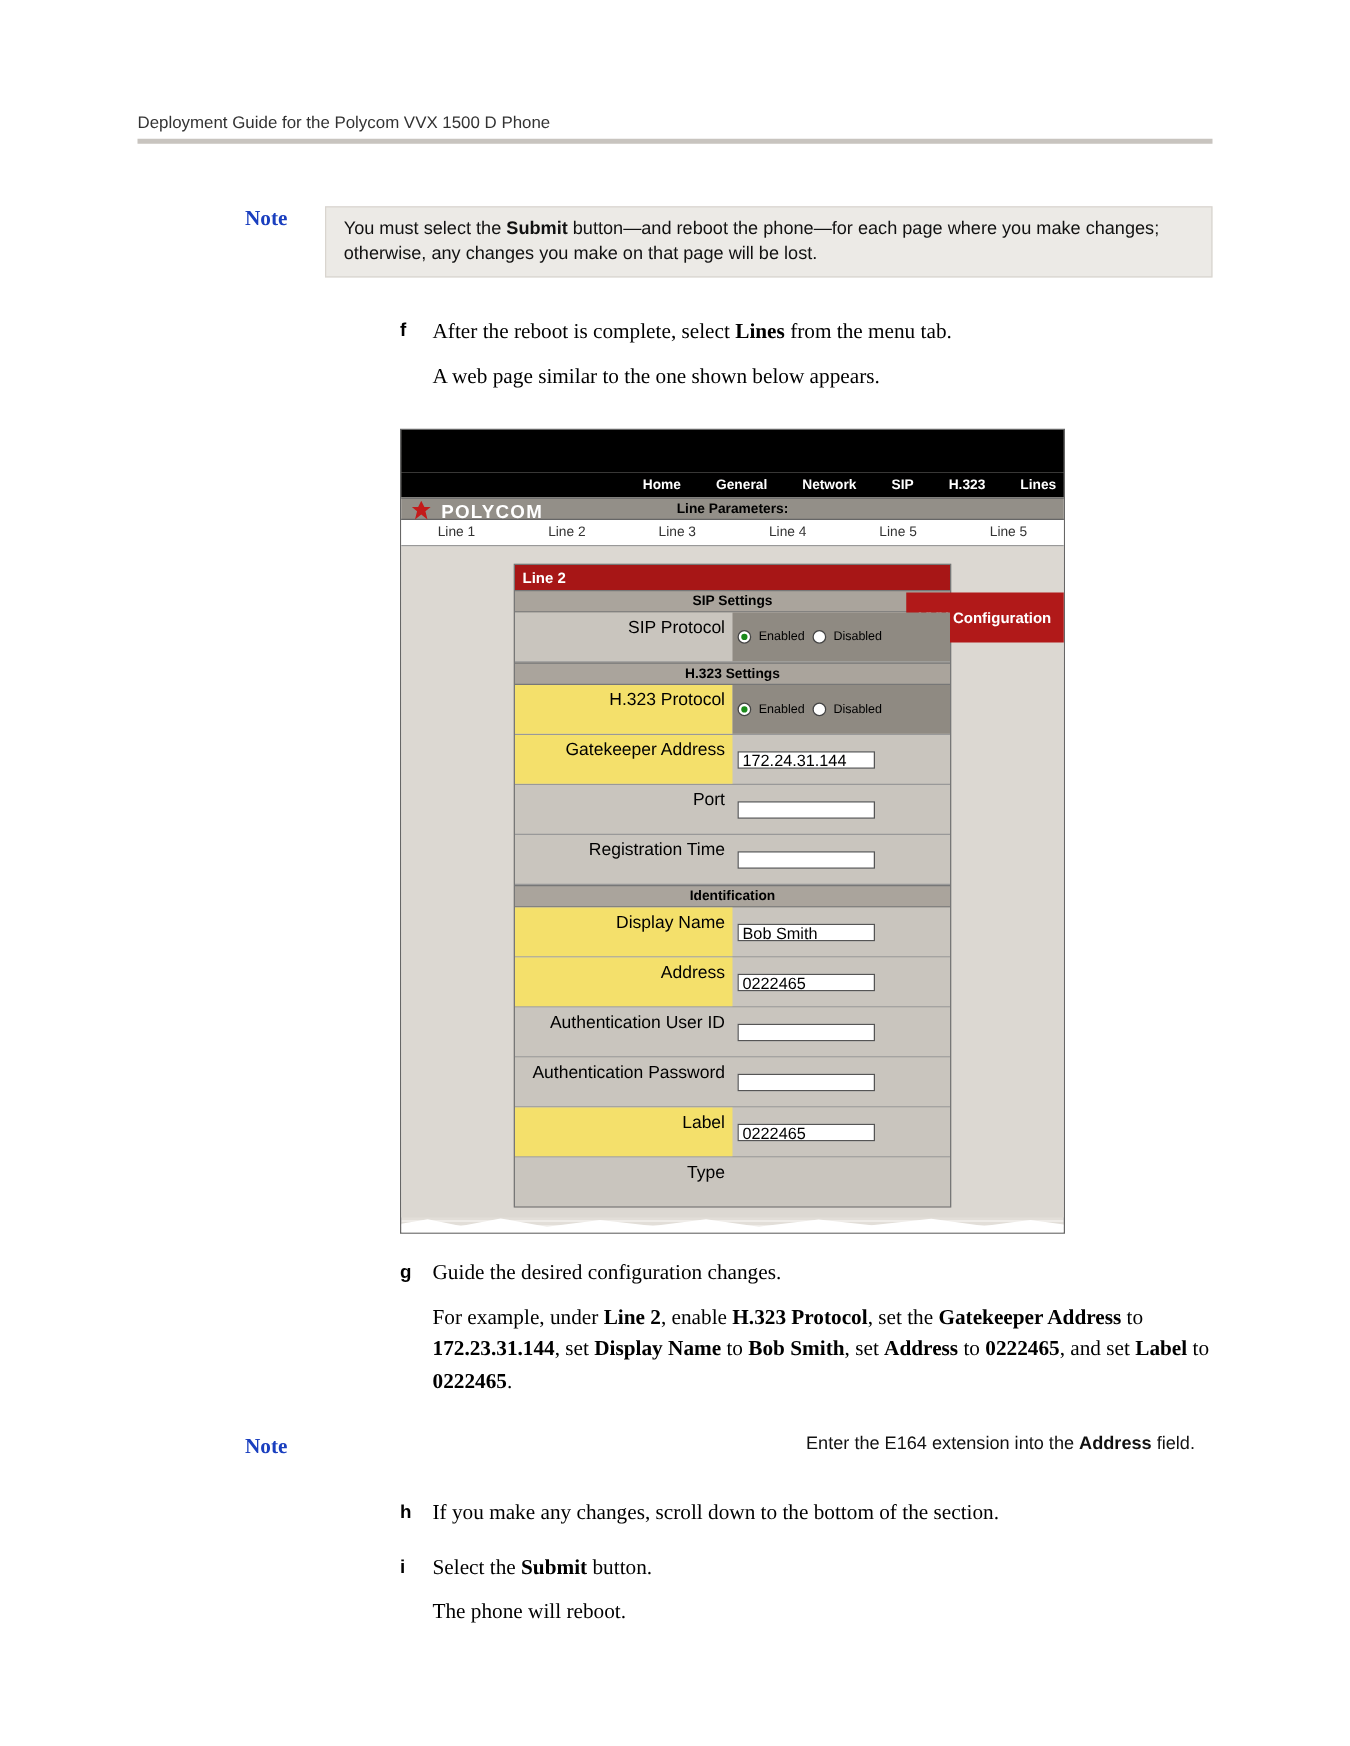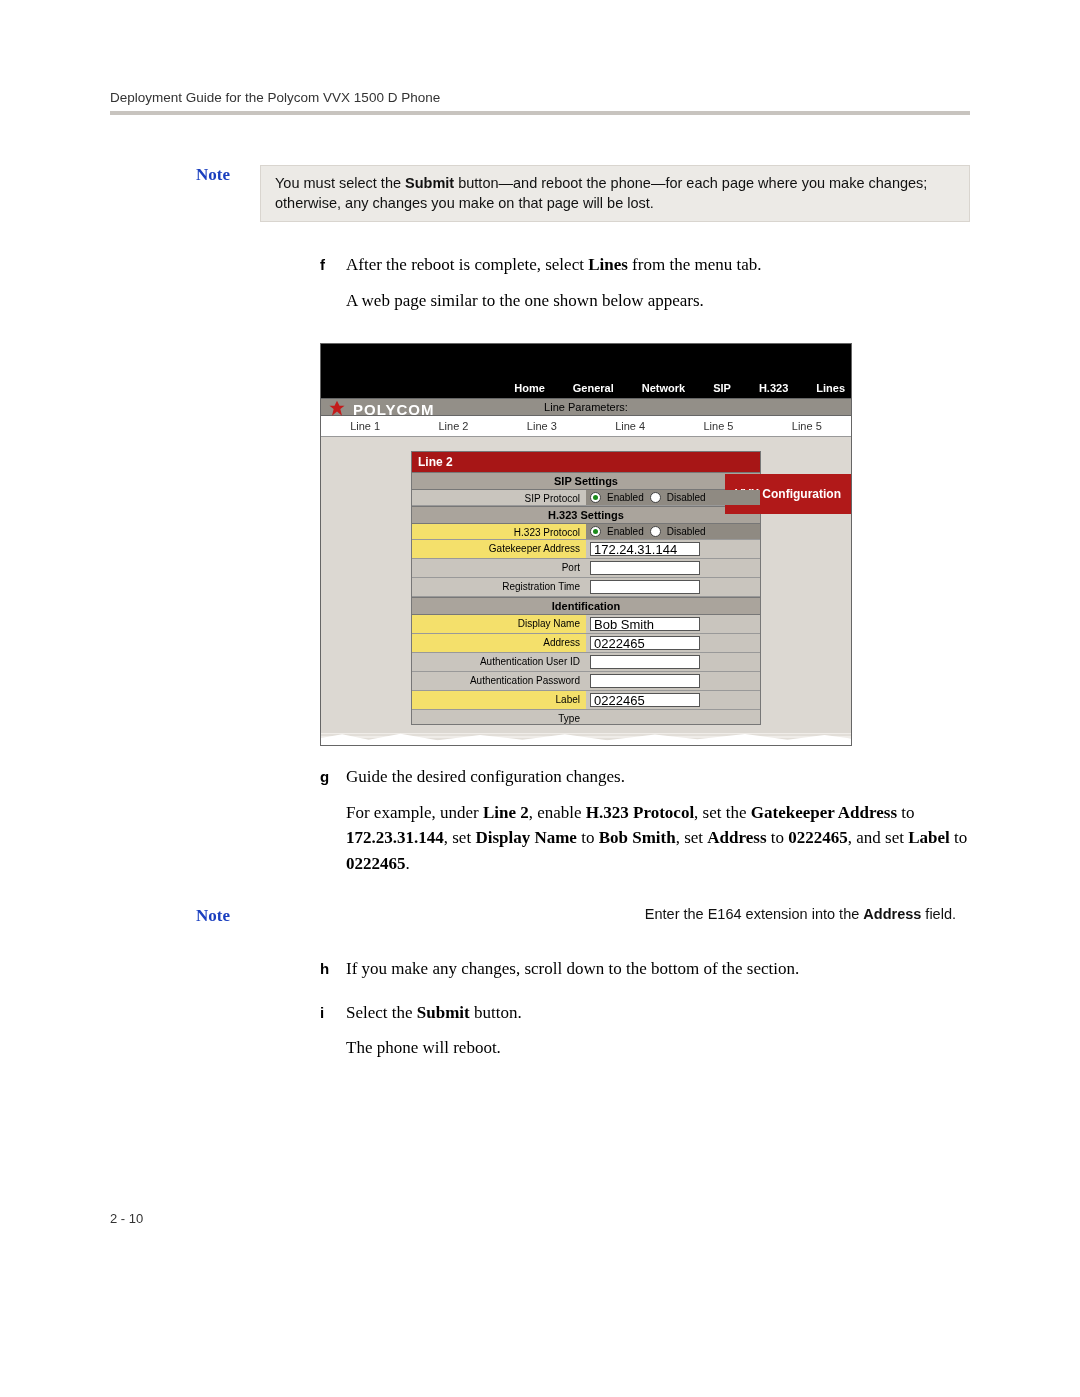--- a/index.html
+++ b/index.html
@@ -137,21 +137,21 @@
     color: #fff;
     font-weight: bold;
   }
   .fig-nav span { cursor: default; }
   .pane {
     background: #dcd8d2;
   }
   .section-bar {
     background: #938f88;
     color: #000;
-    font-weight: normal;
+    font-weight: bold;
     font-size: 11px;
     text-align: center;
     padding: 2px 0;
     border-top: 1px solid #666;
     border-bottom: 1px solid #666;
   }
   .line-tabs {
     display: flex;
     background: #fff;
     border-bottom: 1px solid #999;
@@ -186,23 +186,23 @@
   }
   .fld-row {
     display: flex;
     border-bottom: 1px solid #999;
     align-items: stretch;
     background: #c9c5be;
   }
   .fld-label {
     width: 50%;
     text-align: right;
-    padding: 3px 6px 0 4px;
+    padding: 3px 6px 20px 4px;
     box-sizing: border-box;
-    font-size: 10px;
+    font-size: 14px;
   }
   .fld-val {
     width: 50%;
     padding: 2px 4px;
     box-sizing: border-box;
     display: flex;
     align-items: center;
     gap: 6px;
   }
   .hl { background: #f4e06b; }

